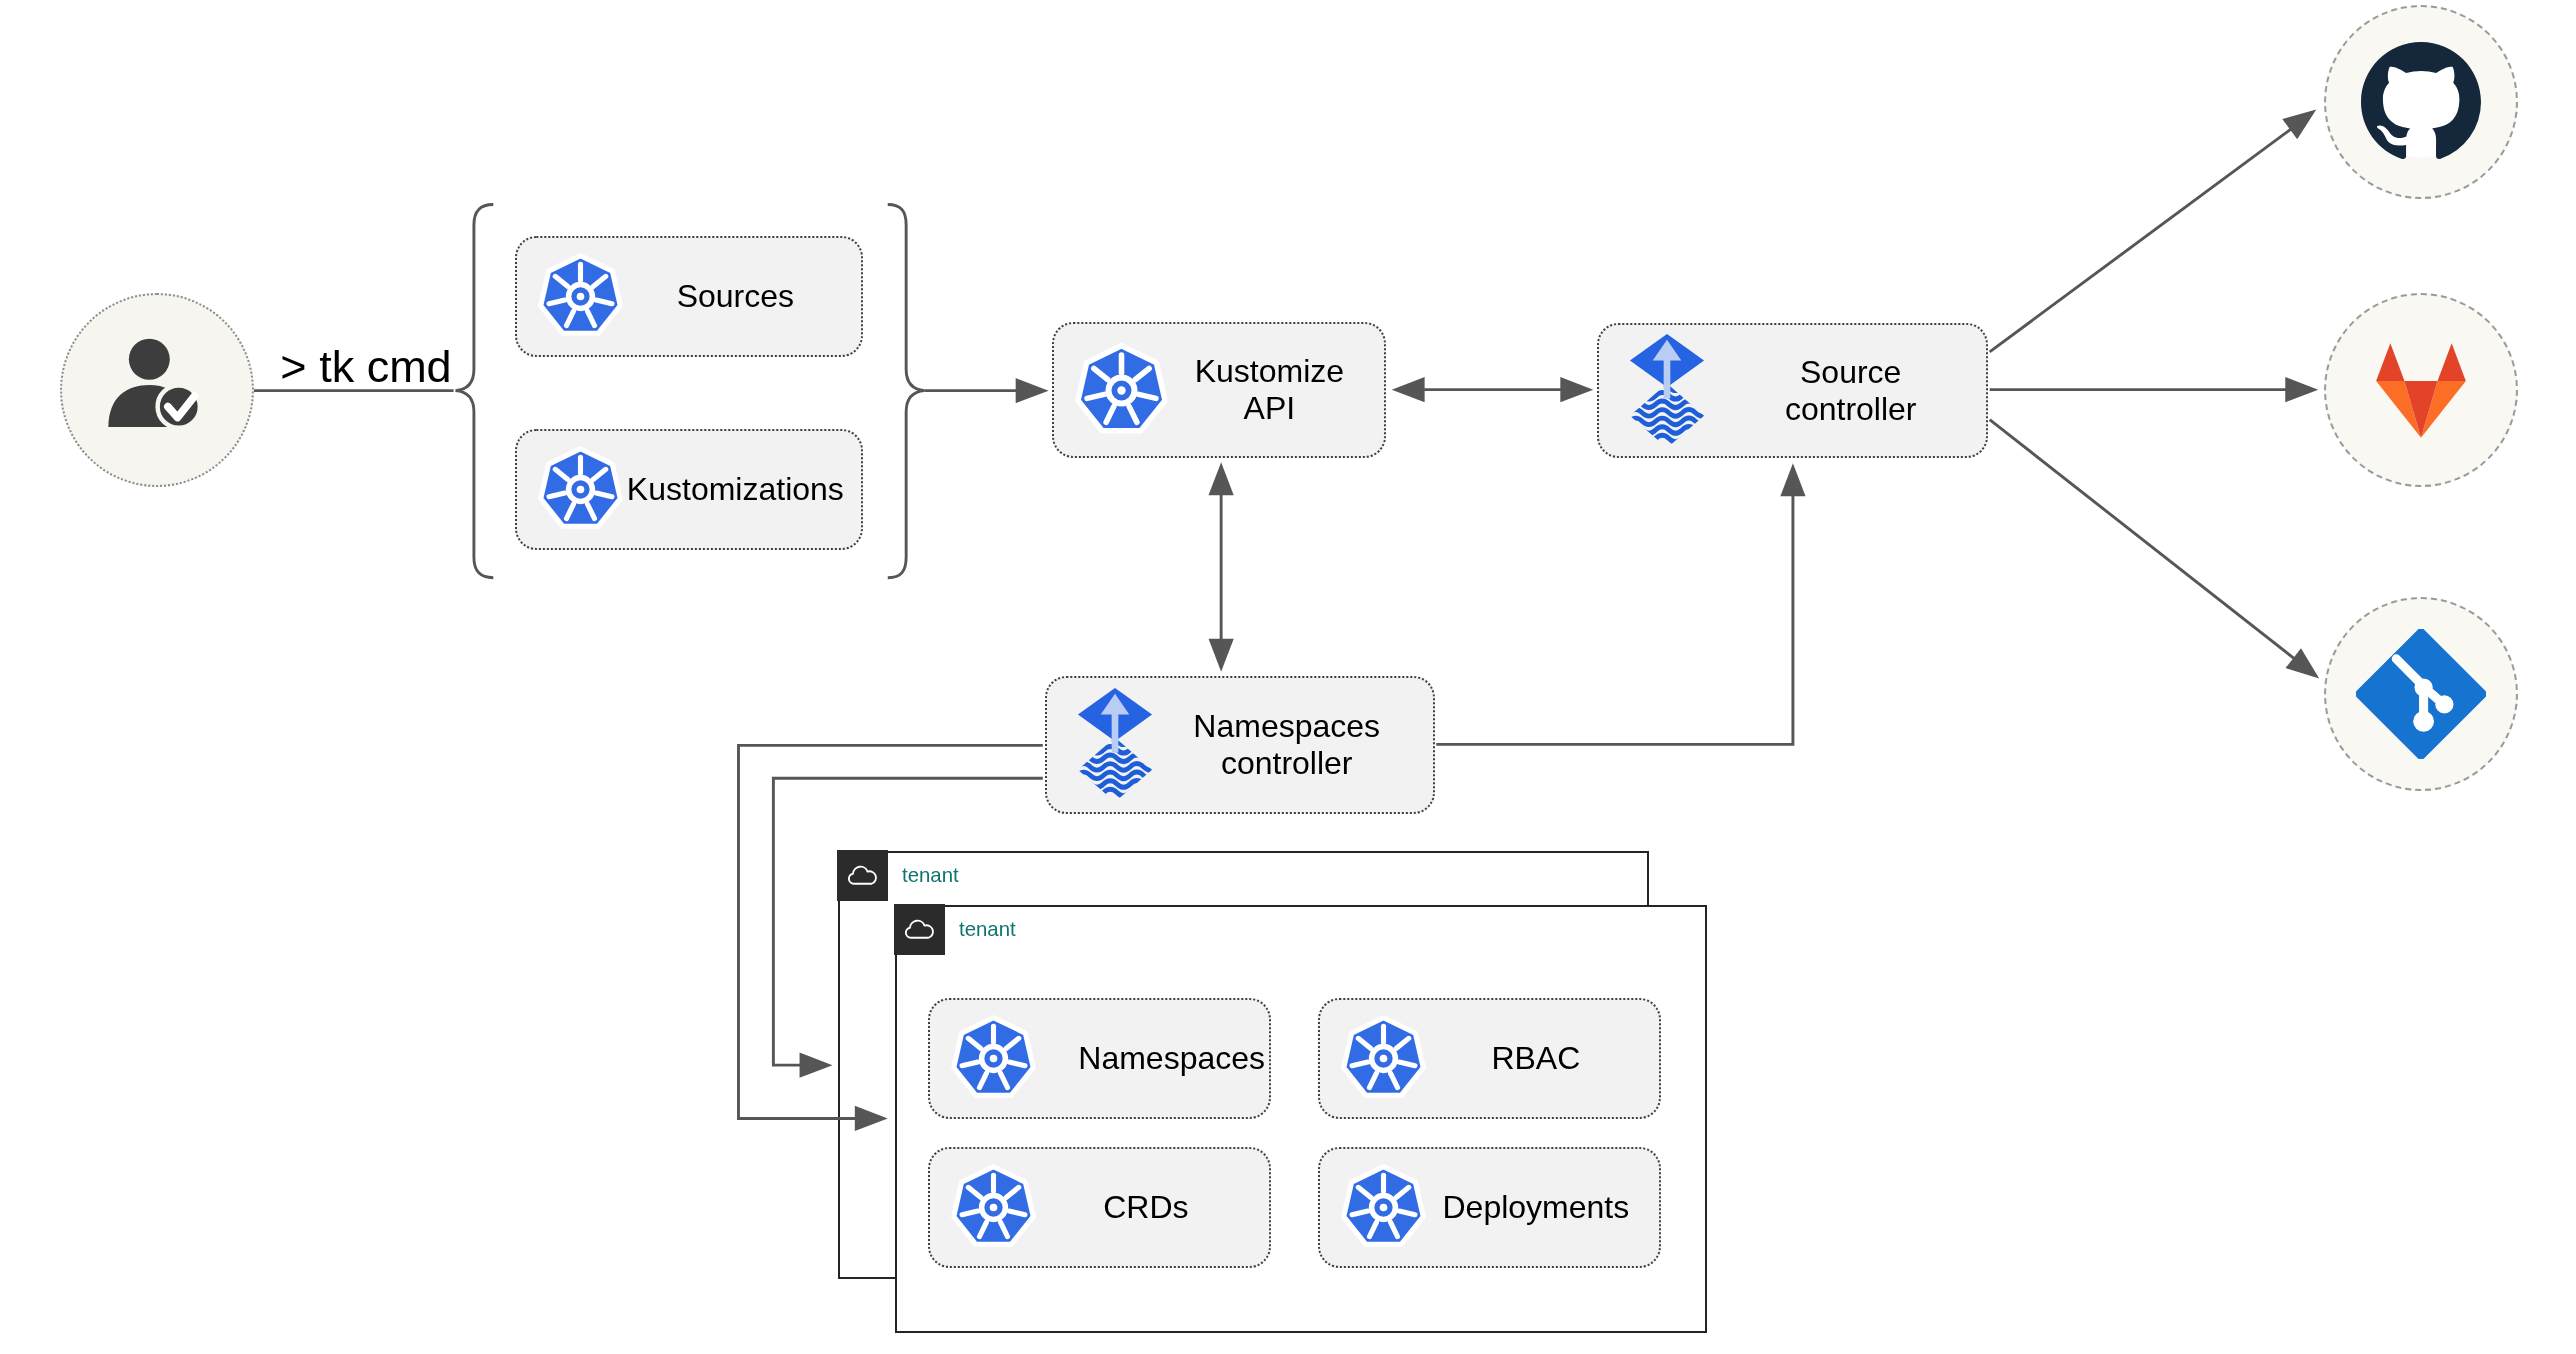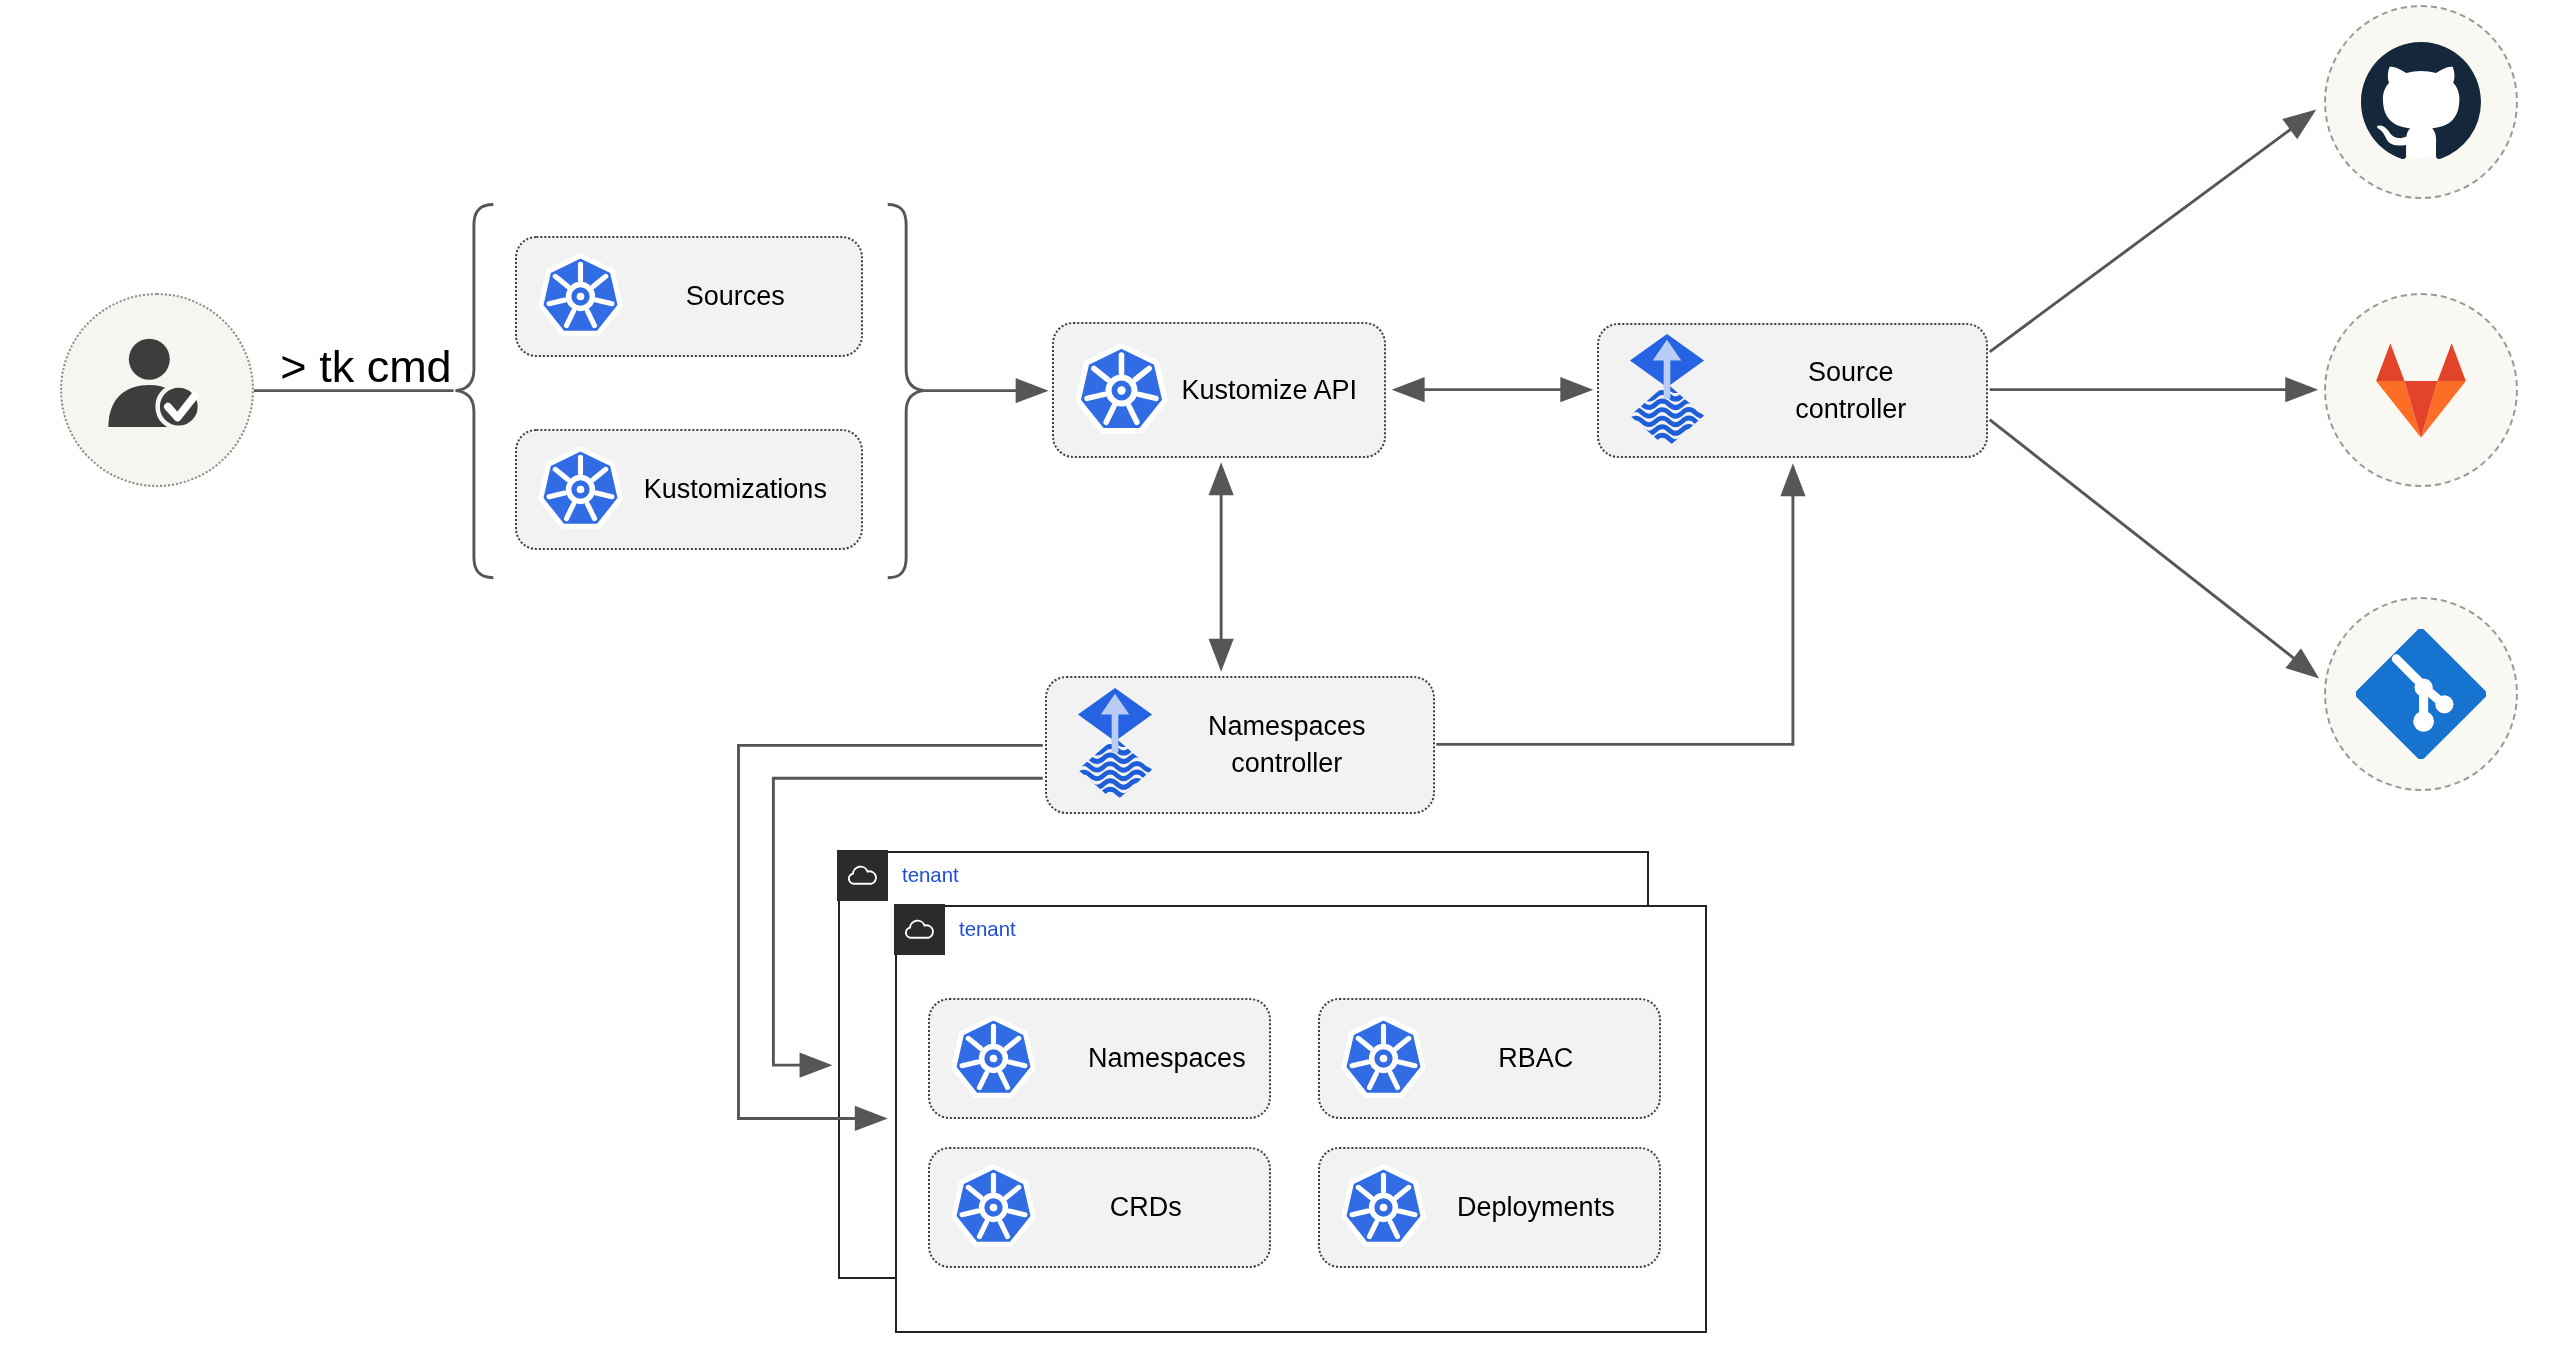--- a/index.html
+++ b/index.html
@@ -5,39 +5,39 @@
   html,body{margin:0;padding:0;background:#ffffff;}
   .canvas{position:relative;width:2576px;height:1355px;background:#ffffff;
           font-family:"Liberation Sans",sans-serif;color:#000;overflow:hidden;}
   
   svg.wires{position:absolute;left:0;top:0;z-index:5;pointer-events:none;}
   .wire{stroke:#565656;stroke-width:3;fill:none;}
   .ahead{fill:#565656;stroke:none;}
   
   .node{position:absolute;background:#f2f2f2;border:2.4px dotted #3f3f3f;border-radius:21.3px;
         display:flex;align-items:center;z-index:10;box-sizing:border-box;}
-  .node .lbl{flex:1;text-align:center;font-size:27px;line-height:37px;padding-right:13.6px;}
+  .node .lbl{flex:1;text-align:center;font-size:32px;line-height:37px;padding-right:13.6px;}
   .node .icon{margin-left:21.3px;flex:0 0 auto;display:flex;align-items:center;}
   
   .actor{position:absolute;left:60px;top:293px;width:194px;height:194px;border-radius:50%;
          background:#f7f5f0;border:2.9px dotted #8a8a8a;display:flex;align-items:center;
          justify-content:center;z-index:10;box-sizing:border-box;}
   .cli{position:absolute;left:269px;top:341px;width:194px;height:43px;font-size:45px;
        text-align:center;z-index:10;}
   
   .repo{position:absolute;width:194px;height:194px;border-radius:50%;background:#faf8f3;
         border:2.9px dashed #9a9a9a;display:flex;align-items:center;justify-content:center;
         z-index:10;box-sizing:border-box;}
   
   .tenant{position:absolute;background:#ffffff;border:2.9px solid #242424;box-sizing:border-box;}
   .tenant-back{left:838px;top:851px;width:811px;height:428px;z-index:1;}
   .tenant-front{left:895px;top:905px;width:812px;height:428px;z-index:3;}
   .t-head{position:absolute;left:-2.9px;top:-2.9px;width:51px;height:51px;background:#2b2b2b;
           display:flex;align-items:center;justify-content:center;}
-  .t-lbl{position:absolute;left:62px;top:10.7px;font-size:20.4px;color:#1d4ed8;}
+  .t-lbl{position:absolute;left:62px;top:10.7px;font-size:20.4px;color:#0f766e;}
   .inner{z-index:10;}
 </style>
 </head>
 <body>
 
 <div class="canvas">
 
   <svg class="wires" width="2576" height="1355" viewBox="0 0 2658 1398">
 
     <path class="wire" d="M262,403 H468"></path>

